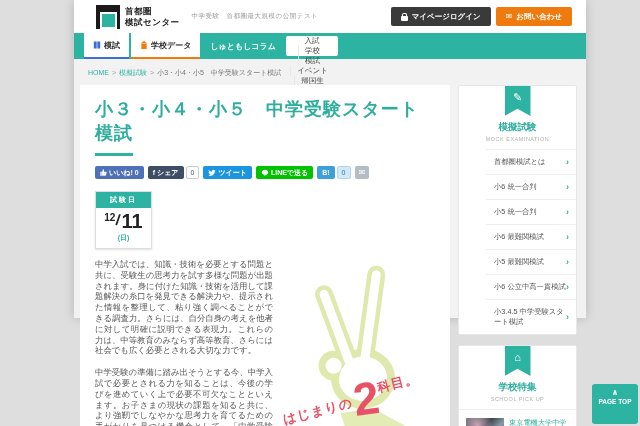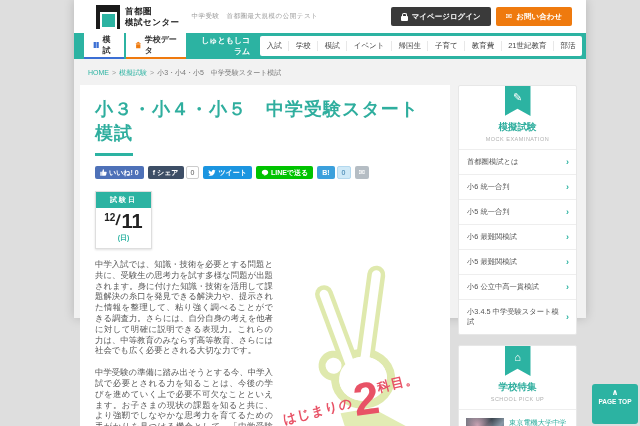--- a/index.html
+++ b/index.html
@@ -22,21 +22,21 @@
   .lock { width:7px; height:5px; background:#fff; border-radius:1px; position:relative; margin-top:3px; }
   .lock::before { content:""; position:absolute; top:-3px; left:1px; width:3px; height:3px; border:1px solid #fff; border-bottom:none; border-radius:2px 2px 0 0; }
   .env { font-size:8px; line-height:1; }
 
   
   .nav { height:26px; background:#2cb3a2; display:flex; align-items:stretch; padding-left:10px; }
   .nav-tab { background:#fff; display:flex; align-items:center; gap:3px; padding:0 9px; font-size:8px; font-weight:bold; color:#333; cursor:pointer; }
   .nav-tab.moshi { border-bottom:2px solid #3b6fd4; }
   .nav-tab.school { border-bottom:2px solid #ef7a0e; margin-left:2px; }
   .nav-col { color:#fff; font-size:8px; font-weight:bold; display:flex; align-items:center; padding:0 10px; cursor:pointer;text-align:right; }
-  .nav-menu { background:#fff; border-radius:2px; margin:3px 4px 3px 0; display:flex; align-items:center; }
+  .nav-menu { background:#fff; border-radius:2px; margin:3px 4px 3px 0; display:flex; align-items:center;flex-direction:column; }
   .nav-menu span { font-size:7.5px; color:#444; padding:0 6.5px; border-left:1px solid #e8e8e8; cursor:pointer; white-space:nowrap; }
   .nav-menu span:first-child { border-left:none; }
 
   
   .breadcrumb { font-size:7px; color:#777; padding:9px 4px 7px 14px; }
   .breadcrumb a { color:#2cb3a2; text-decoration:none; cursor:pointer; }
   .breadcrumb .sep { margin:0 3px; color:#999; }
 
   
   .cols { display:flex; gap:8px; padding:0 9px 0 6px; align-items:flex-start; }
@@ -74,21 +74,21 @@
   .illu-prefix { font-size:13px; letter-spacing:1px; }
   .illu-big { font-size:46px; line-height:.9; margin:0 1px; transform:rotate(6deg); }
   .illu-suffix { font-size:13px; align-self:flex-start; margin-top:4px; letter-spacing:1px; }
 
   
   .sidebar { width:119px; display:flex; flex-direction:column; gap:10px; }
   .side-card { background:#fff; border:1px solid #e7e7e7; border-radius:2px; text-align:center; }
   .ribbon { width:26px; height:30px; background:#2cb3a2; margin:0 auto; clip-path:polygon(0 0,100% 0,100% 100%,50% 76%,0 100%); display:flex; justify-content:center; color:#fff; font-size:11px; padding-top:5px; }
   .side-title { color:#2fae9e; font-size:9.5px; font-weight:bold; margin-top:5px; }
   .side-sub { font-size:5.5px; color:#b0b0b0; letter-spacing:.5px; margin:2px 0 7px; }
-  .side-list { text-align:left; }
+  .side-list { text-align:left;margin-left:27px; }
   .side-item { display:flex; justify-content:space-between; align-items:center; padding:7px 7px 7px 8px; border-top:1px solid #eee; font-size:7.3px; color:#555; cursor:pointer; }
   .chev { color:#2cb3a2; font-size:9px; font-weight:bold; line-height:1; }
   .school-item { display:flex; gap:5px; padding:8px 7px; border-top:1px solid #eee; text-align:left; cursor:pointer; }
   .thumb { width:38px; height:29px; flex-shrink:0; background:
       radial-gradient(circle at 30% 25%, rgba(233,183,201,.8), transparent 45%),
       linear-gradient(135deg,#6a737d 0%,#3c4650 40%,#8a9aa8 62%,#2e3840 100%); }
   .school-txt { font-size:7.2px; line-height:1.5; }
   .school-name { color:#2fae9e; display:block; margin-bottom:1px; }
 
   

